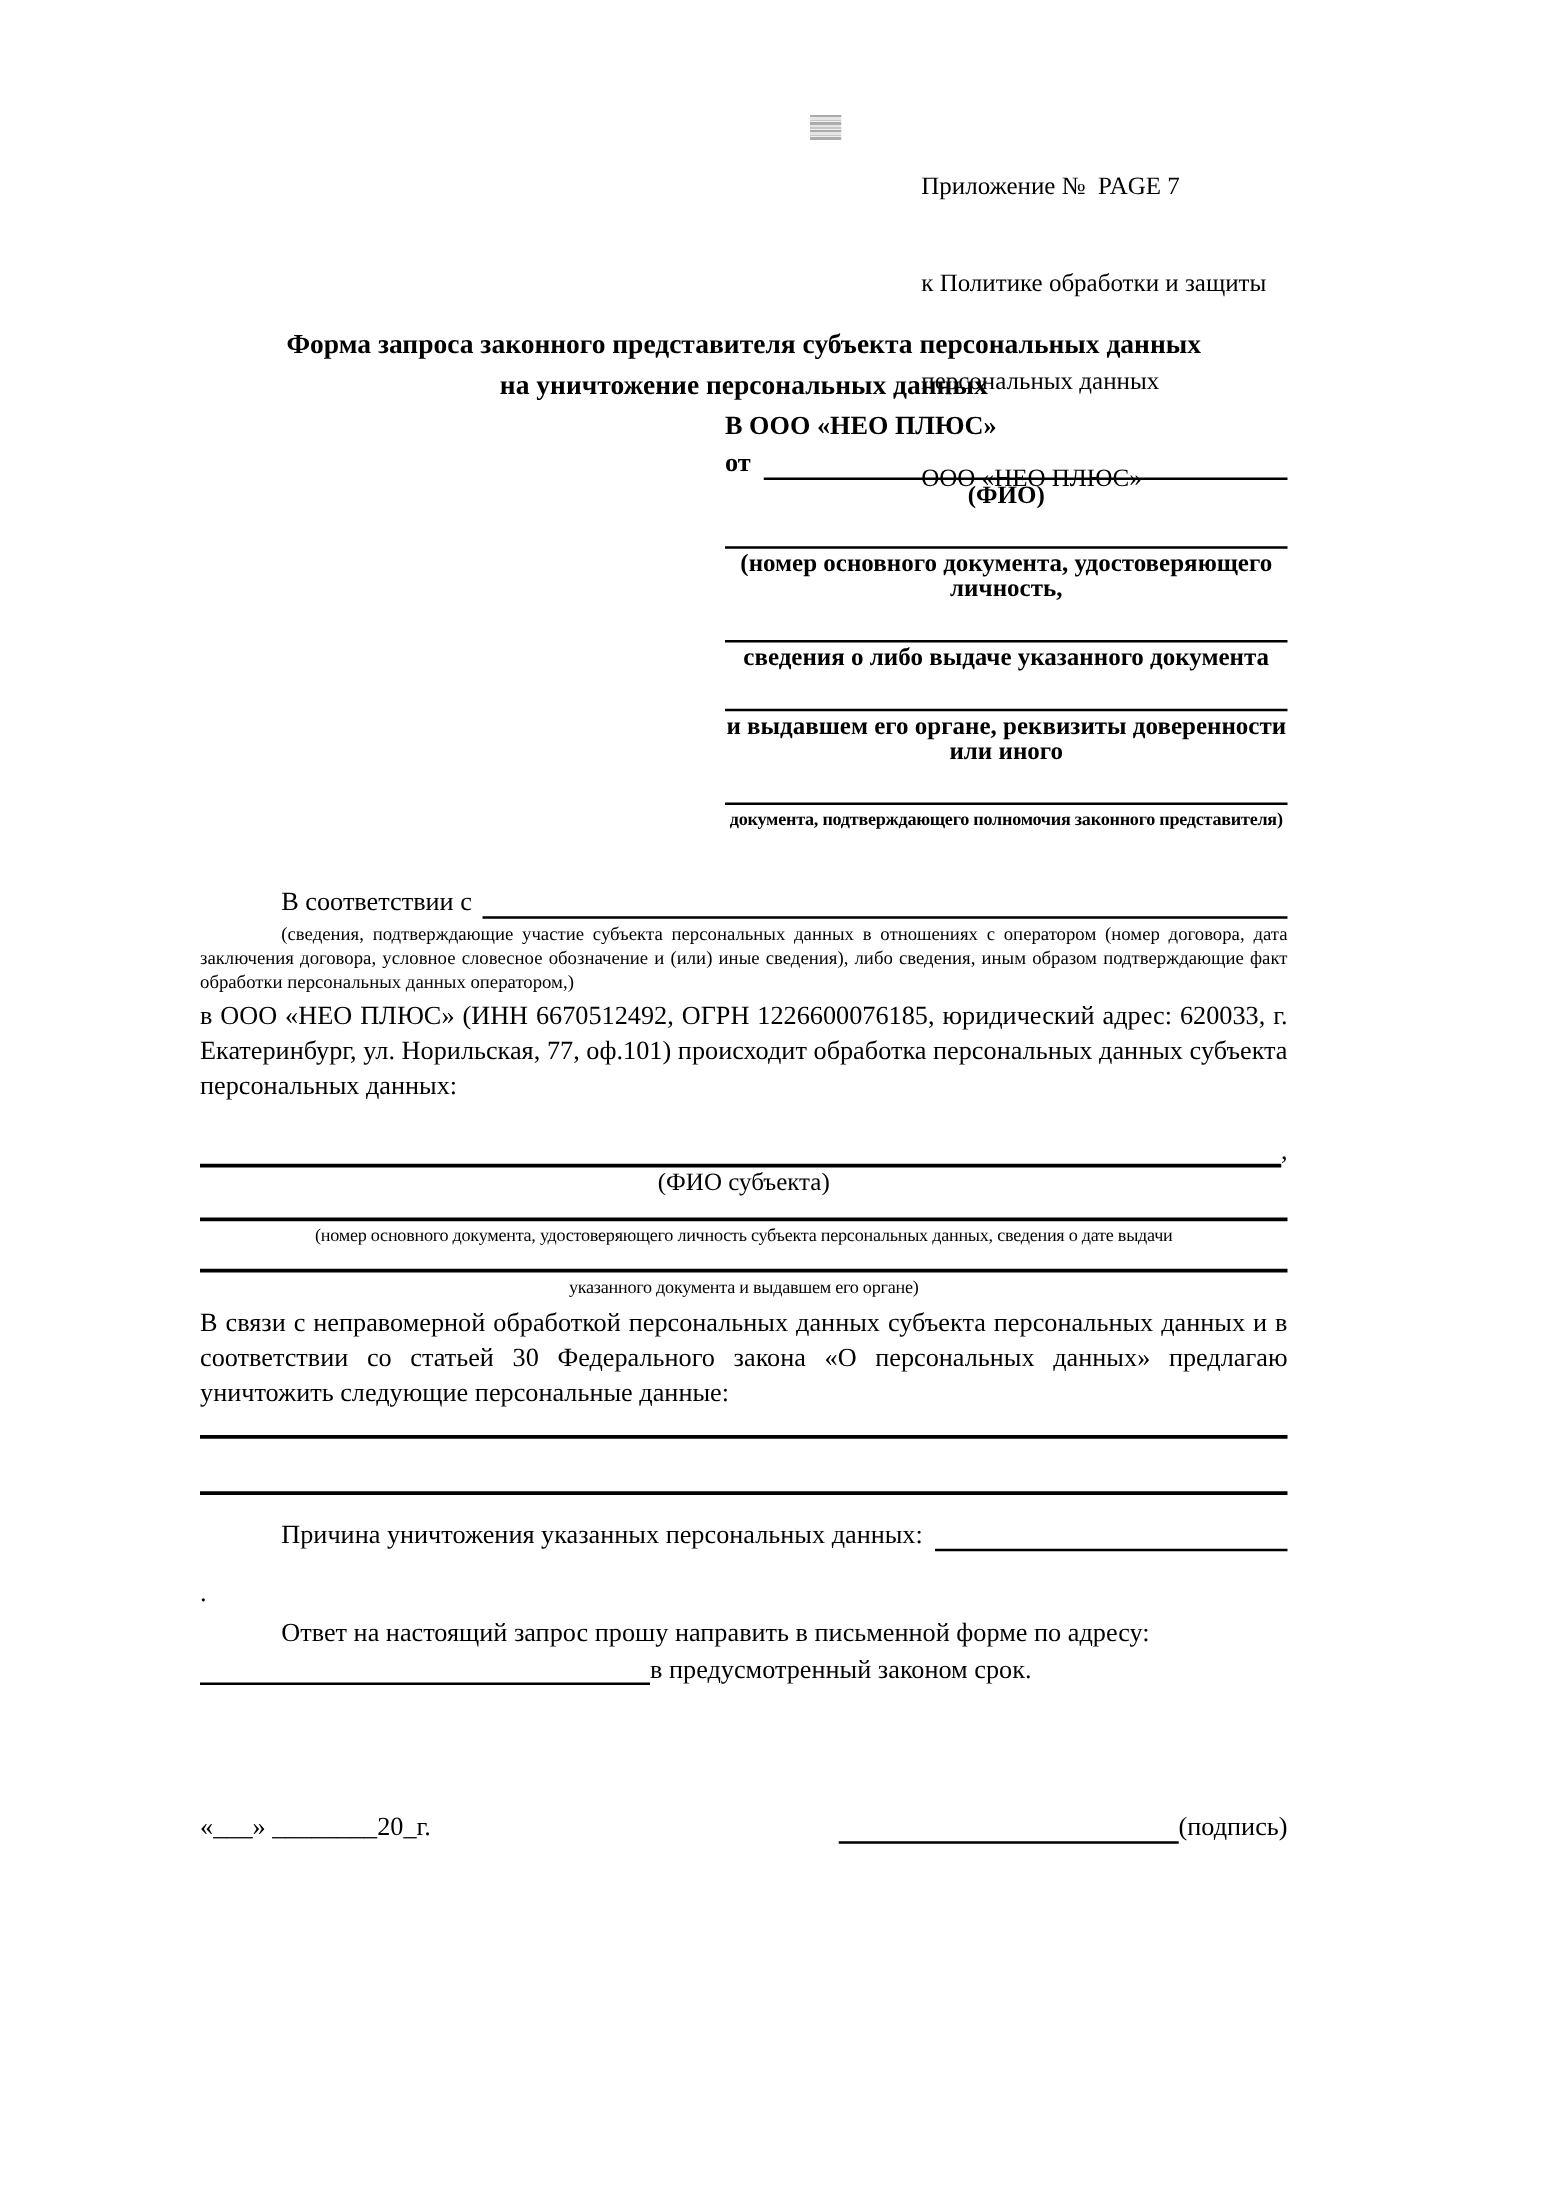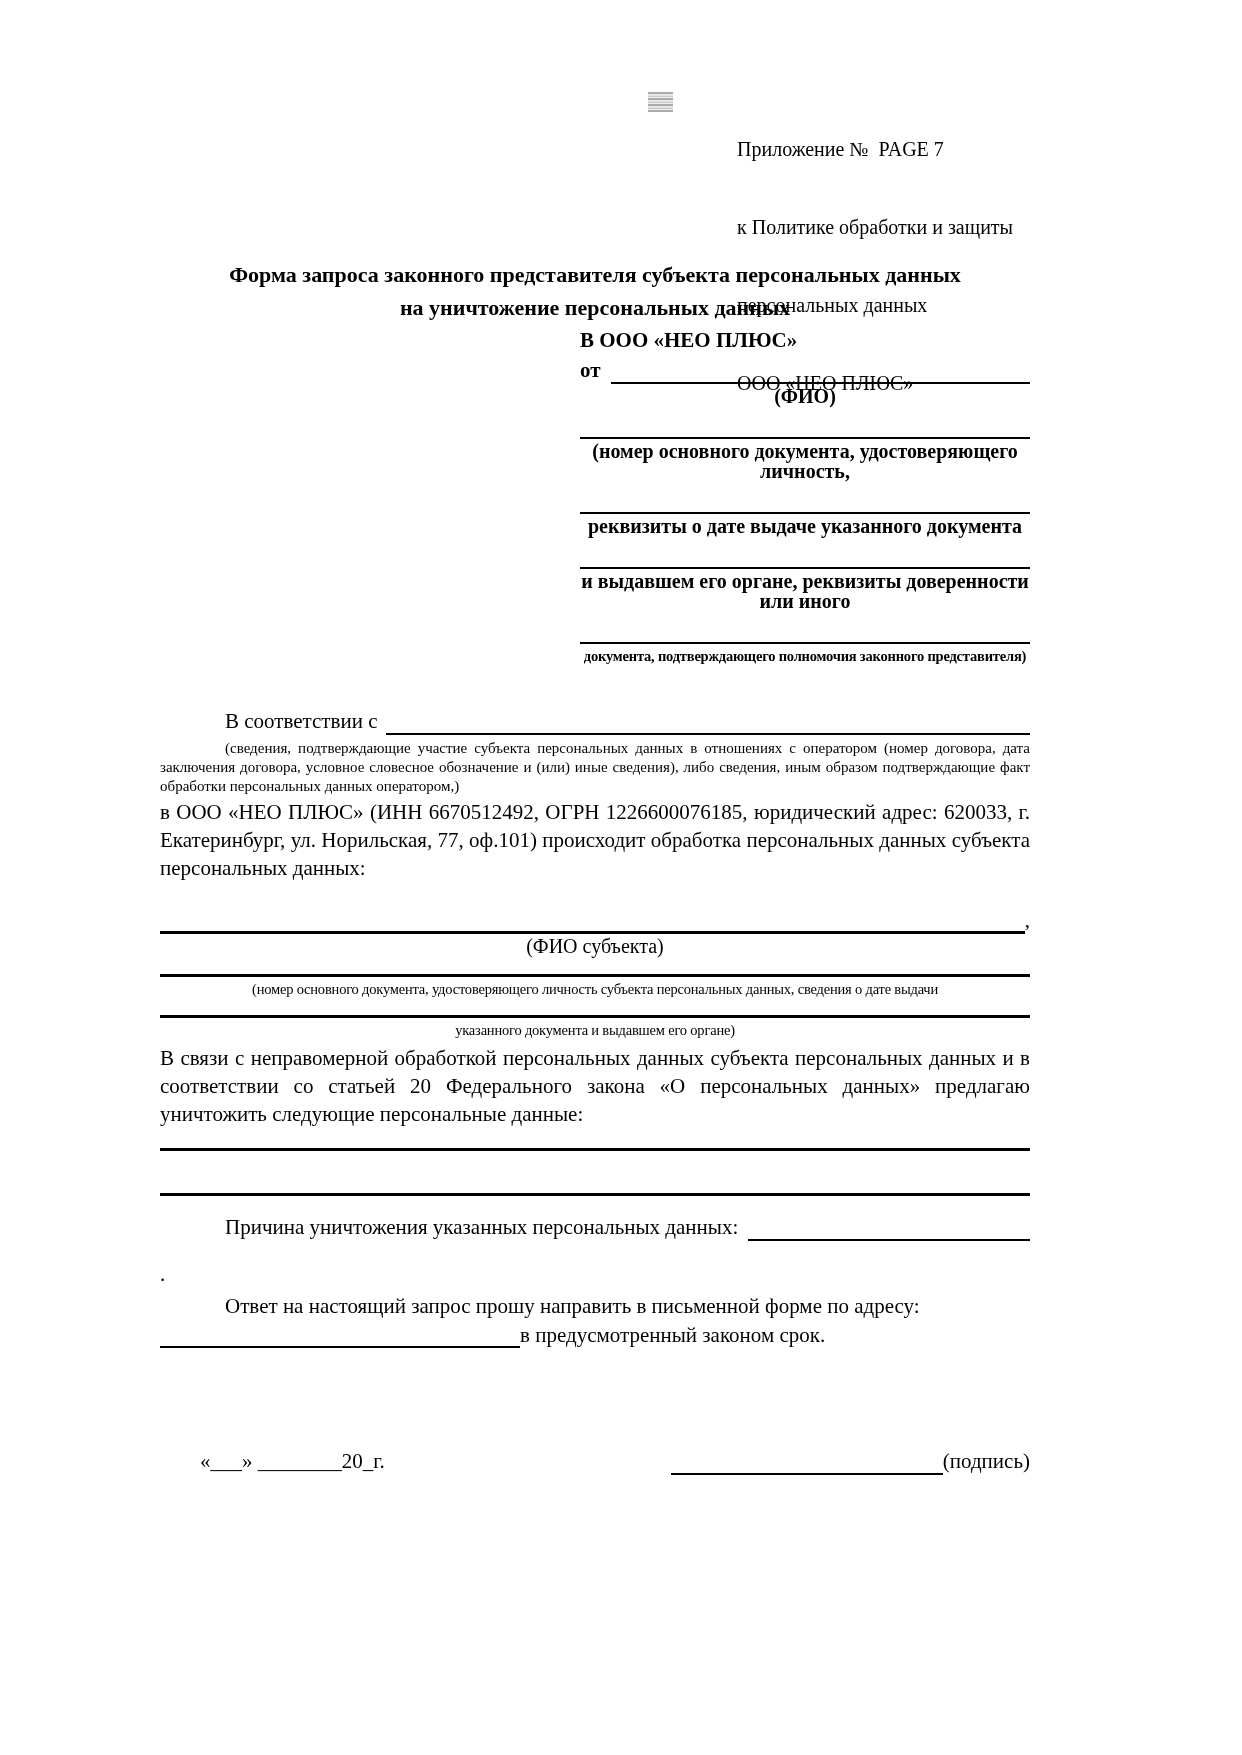--- a/index.html
+++ b/index.html
@@ -42,21 +42,21 @@
   .rule-row .rline { flex:1 1 auto; border-bottom:3px solid #000; height:26px; }
   .mt24 { margin-top:24px; } .mt20 { margin-top:20px; } .mt18 { margin-top:18px; }
   .mt16 { margin-top:16px; } .mt42 { margin-top:42px; } .mt4 { margin-top:4px; }
   .reason-line { display:flex; align-items:flex-end; margin-top:16px; height:29px; }
   .reason-line .lbl { padding-left:65px; white-space:nowrap; margin-right:10px; }
   .period-row { display:flex; align-items:flex-end; margin-top:20px; padding-right:38px; height:27px; }
   .reply1 { text-indent:65px; margin-top:4px; }
   .reply2 { display:flex; align-items:center; height:29px; }
   .reply2 .blank { width:360px; height:26px; }
   
-  .footer { display:flex; justify-content:space-between; align-items:flex-end; margin-top:98px;margin-left:40px; }
+  .footer { display:flex; justify-content:space-between; align-items:flex-end; margin-top:98px; }
   .sig-group { display:flex; align-items:flex-end; }
   .sig-blank { width:272px; height:26px; border-bottom:2px solid #000; }
 </style>
 </head>
 <body>
 
 <div class="page">
 
   <div class="header-row">
     <span class="field-icon"></span>
@@ -78,21 +78,21 @@
     <div class="from-line">
       <span class="lbl">от</span>
       <span class="blank grow"></span>
     </div>
     <div class="caption">(ФИО)</div>
 
     <div class="rule"></div>
     <div class="caption">(номер основного документа, удостоверяющего личность,</div>
 
     <div class="rule"></div>
-    <div class="caption">реквизиты о дате выдаче указанного документа</div>
+    <div class="caption">сведения о либо выдаче указанного документа</div>
 
     <div class="rule"></div>
     <div class="caption">и выдавшем его органе, реквизиты доверенности или иного</div>
 
     <div class="rule"></div>
     <div class="caption cond">документа, подтверждающего полномочия законного представителя)</div>
   </div>
 
   <div class="accordance">
     <span class="lbl">В соответствии с</span>
@@ -108,21 +108,21 @@
     <span>,</span>
   </div>
   <div class="caption">(ФИО субъекта)</div>
 
   <div class="hrule mt18"></div>
   <div class="caption cond">(номер основного документа, удостоверяющего личность субъекта персональных данных, сведения о дате выдачи</div>
 
   <div class="hrule mt16"></div>
   <div class="caption cond">указанного документа и выдавшем его органе)</div>
 
-  <div class="para mt4">В связи с неправомерной обработкой персональных данных субъекта персональных данных и в соответствии со статьей 20 Федерального закона «О персональных данных» предлагаю уничтожить следующие персональные данные:</div>
+  <div class="para mt4">В связи с неправомерной обработкой персональных данных субъекта персональных данных и в соответствии со статьей 30 Федерального закона «О персональных данных» предлагаю уничтожить следующие персональные данные:</div>
 
   <div class="hrule mt20"></div>
   <div class="hrule mt42"></div>
 
   <div class="reason-line">
     <span class="lbl">Причина уничтожения указанных персональных данных:</span>
     <span class="blank grow"></span>
   </div>
 
   <div class="period-row">

